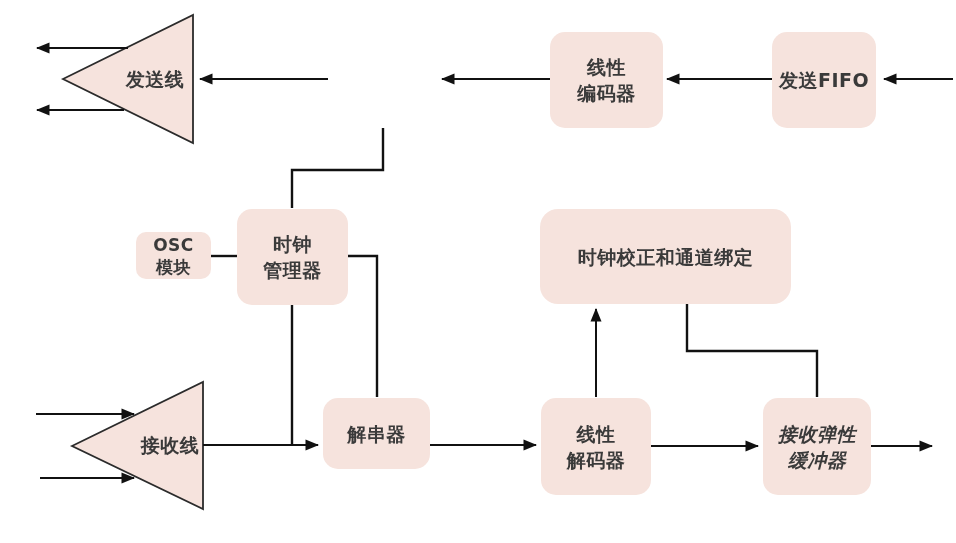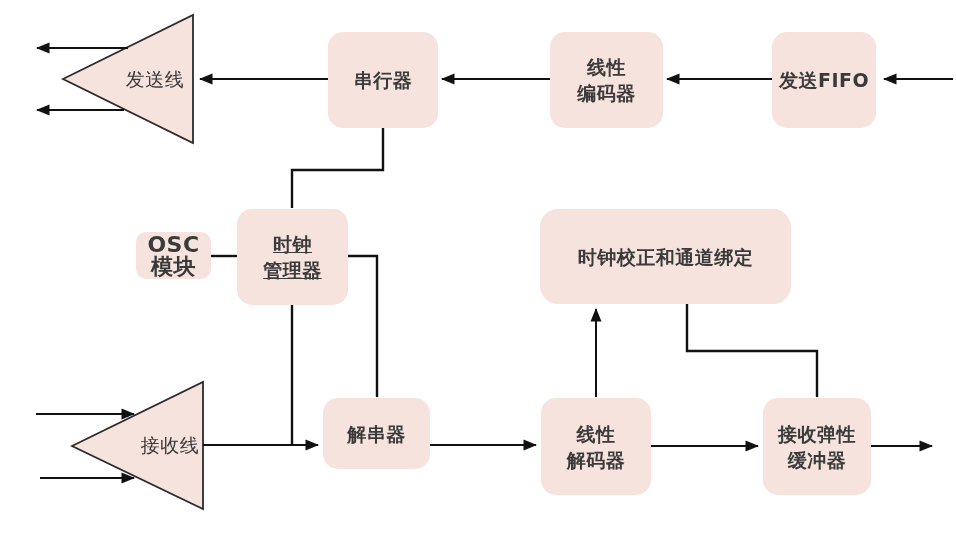--- a/index.html
+++ b/index.html
@@ -38,33 +38,33 @@
     letter-spacing: 0.5px;
   }
   .tri-label {
     position: absolute;
     display: flex;
     align-items: center;
     justify-content: center;
     text-align: center;
     color: #3a3a3a;
     font-size: 19px;
-    font-weight: 400;
+    font-weight: 700;
     letter-spacing: 0.5px;
   }
   
   #serializer   { left: 328px; top: 32px;  width: 110px; height: 96px; }
   #line-encoder { left: 550px; top: 32px;  width: 113px; height: 96px; }
   #tx-fifo      { left: 772px; top: 32px;  width: 104px; height: 96px; }
-  #osc-module   { left: 136px; top: 232px; width: 75px;  height: 47px; border-radius: 10px; font-size: 22px; line-height: 22px; }
-  #clock-manager{ left: 237px; top: 209px; width: 111px; height: 96px; text-decoration: underline; }
+  #osc-module   { left: 136px; top: 232px; width: 75px;  height: 47px; border-radius: 10px; font-size: 17px; line-height: 22px; }
+  #clock-manager{ left: 237px; top: 209px; width: 111px; height: 96px; }
   #clock-correction { left: 540px; top: 209px; width: 251px; height: 95px; border-radius: 18px; }
   #deserializer { left: 323px; top: 398px; width: 107px; height: 71px; }
   #line-decoder { left: 541px; top: 398px; width: 110px; height: 97px; }
-  #rx-buffer    { left: 763px; top: 398px; width: 108px; height: 97px; }
+  #rx-buffer    { left: 763px; top: 398px; width: 108px; height: 97px; font-style: italic; }
   #tx-line-label{ left: 100px; top: 67px;  width: 110px; height: 26px; }
   #rx-line-label{ left: 115px; top: 433px; width: 110px; height: 26px; }
 </style>
 </head>
 <body>
 
 <div class="canvas">
 
   <svg class="wires" viewBox="0 0 956 543" xmlns="http://www.w3.org/2000/svg">
     <defs>
@@ -92,21 +92,20 @@
     <line x1="40" y1="478" x2="134" y2="478" stroke="#111111" stroke-width="2" marker-end="url(#ah)"></line>
     <line x1="203" y1="445" x2="318" y2="445" stroke="#111111" stroke-width="2" marker-end="url(#ah)"></line>
     <line x1="430" y1="445" x2="536" y2="445" stroke="#111111" stroke-width="2" marker-end="url(#ah)"></line>
     <line x1="651" y1="446" x2="758" y2="446" stroke="#111111" stroke-width="2" marker-end="url(#ah)"></line>
     <line x1="871" y1="446" x2="932" y2="446" stroke="#111111" stroke-width="2" marker-end="url(#ah)"></line>
 
     <line x1="596" y1="397" x2="596" y2="309" stroke="#111111" stroke-width="2" marker-end="url(#ah)"></line>
     <path d="M687,304 L687,351 L817,351 L817,397" fill="none" stroke="#111111" stroke-width="2.4"></path>
   </svg>
 
-  <div class="node" id="serializer">串行器</div>
   <div class="node" id="line-encoder">线性
 编码器</div>
   <div class="node" id="tx-fifo">发送FIFO</div>
   <div class="node" id="osc-module">OSC
 模块</div>
   <div class="node" id="clock-manager">时钟
 管理器</div>
   <div class="node" id="clock-correction">时钟校正和通道绑定</div>
   <div class="node" id="deserializer">解串器</div>
   <div class="node" id="line-decoder">线性

